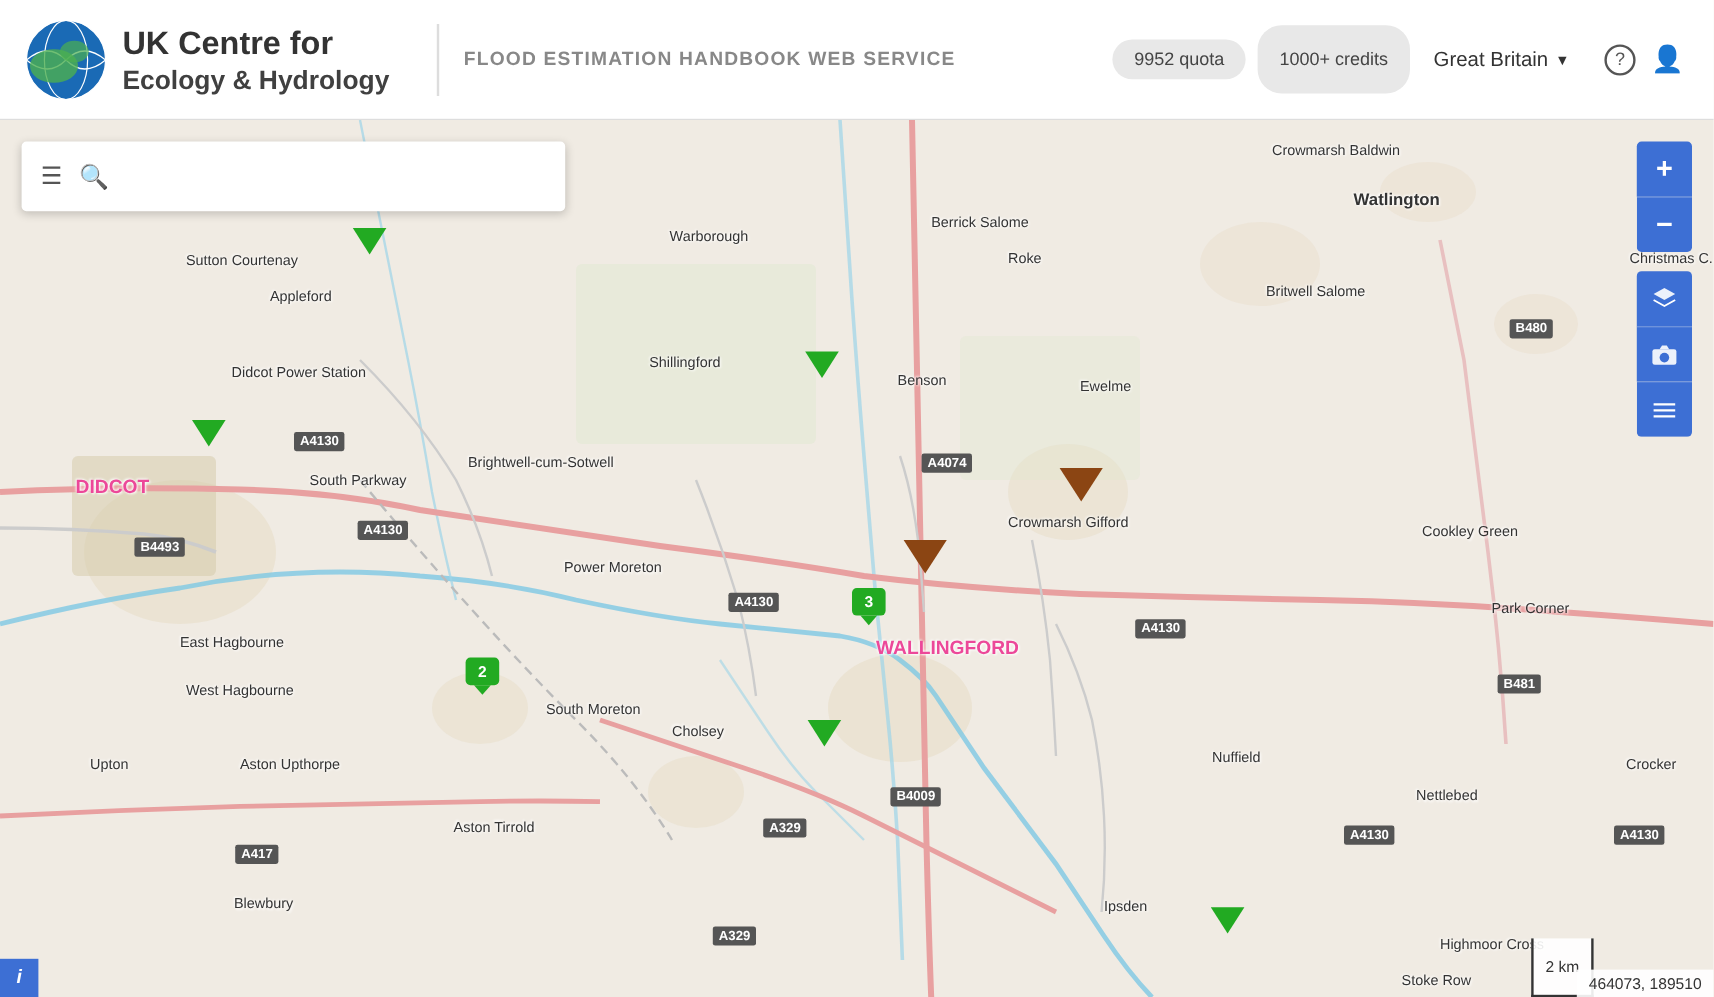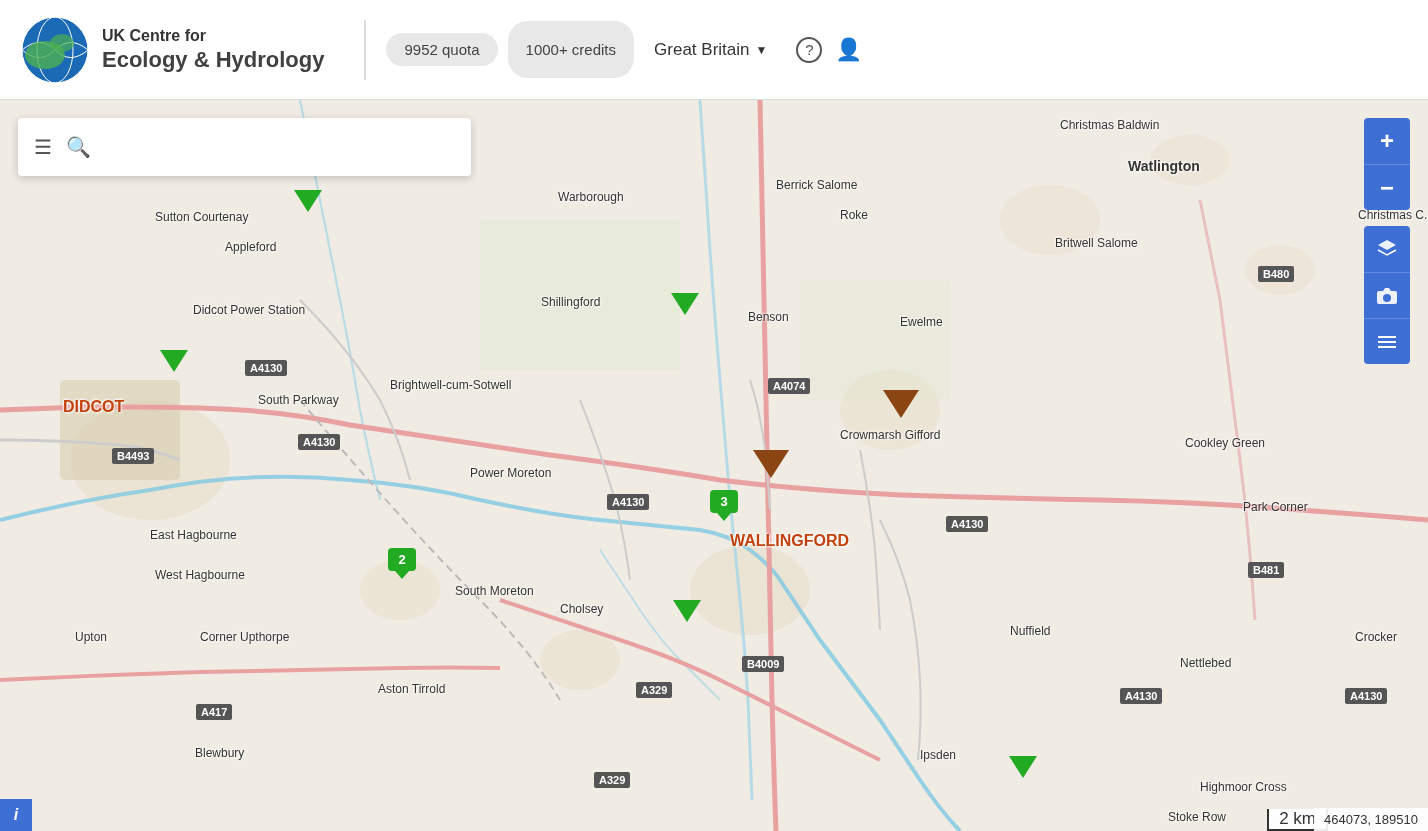--- a/index.html
+++ b/index.html
@@ -21,21 +21,21 @@
       display: flex;
       align-items: center;
       gap: 12px;
       margin-right: 20px;
     }
     #logo-img {
       width: 70px;
       height: 70px;
     }
     #org-name {
-      font-size: 16px;
+      font-size: 27px;
       font-weight: bold;
       color: #333;
       line-height: 1.3;
     }
     #header-divider {
       width: 2px;
       height: 60px;
       background: #ddd;
       margin: 0 20px;
     }
@@ -180,22 +180,22 @@
       padding: 4px 10px;
       font-size: 13px;
       color: #333;
       z-index: 100;
     }
     #scale-bar {
       position: absolute;
       bottom: 0;
       right: 100px;
       background: rgba(255,255,255,0.9);
-      padding: 0 10px;
-      font-size: 17px;
+      padding: 16px 10px;
+      font-size: 13px;
       color: #333;
       z-index: 100;
       border-left: 2px solid #333;
       border-right: 2px solid #333;
       border-bottom: 2px solid #333;
       text-align: center;
     }
     #info-btn {
       position: absolute;
       bottom: 0;
@@ -239,21 +239,21 @@
       color: #333;
       font-size: 12px;
       font-weight: 400;
       white-space: nowrap;
       pointer-events: none;
       text-shadow: 1px 1px 2px white, -1px -1px 2px white;
     }
     .place-label.large {
       font-size: 16px;
       font-weight: 700;
-      color: #c2410c;
+      color: #ec4899;
     }
     .place-label.medium {
       font-size: 14px;
       font-weight: 600;
     }
   </style>
 </head>
 <body>
 
 <div id="header">
@@ -267,20 +267,21 @@
       <path d="M2 35 Q20 50 35 35 Q50 20 68 35" stroke="white" stroke-width="1" fill="none"></path>
       <ellipse cx="25" cy="40" rx="20" ry="14" fill="#4caf50" opacity="0.8"></ellipse>
       <ellipse cx="42" cy="28" rx="12" ry="9" fill="#4caf50" opacity="0.7"></ellipse>
     </svg>
     <div>
       <div id="org-name" style="white-space:pre-line;">UK Centre for</div>
       <div style="font-size:22px;font-weight:bold;color:#404040;">Ecology &amp; Hydrology</div>
     </div>
   </div>
   <div id="header-divider"></div>
+  <div id="service-title">FLOOD ESTIMATION HANDBOOK WEB SERVICE</div>
   <div id="quota-badge">9952 quota</div>
   <div id="credits-badge">1000+ credits</div>
   <div id="region-selector">
     <span>Great Britain</span>
     <span class="chevron">▼</span>
   </div>
   <button id="help-icon-btn">
     <span style="border:2px solid #555;border-radius:50%;width:26px;height:26px;display:flex;align-items:center;justify-content:center;font-size:15px;">?</span>
   </button>
   <button id="user-icon-btn">
@@ -332,21 +333,21 @@
       <path d="M 300 300 Q 400 420 480 500 Q 530 550 560 600" stroke="#bbb" stroke-width="2" fill="none" stroke-dasharray="8,5"></path>
 
       <path d="M 0 340 Q 60 340 120 345 Q 150 348 180 360" stroke="#ccc" stroke-width="3" fill="none"></path>
 
       <path d="M 880 420 Q 900 460 910 500 Q 918 540 920 580 Q 922 620 918 660" stroke="#ccc" stroke-width="2" fill="none"></path>
     </svg>
   </div>
 
   <div id="places-container">
       <div class="place-label medium" style="left: 1128px; top: 58px;">Watlington</div>
-      <div class="place-label" style="left: 1060px; top: 18px;">Christmas Baldwin</div>
+      <div class="place-label" style="left: 1060px; top: 18px;">Crowmarsh Baldwin</div>
       <div class="place-label" style="left: 558px; top: 90px;">Warborough</div>
       <div class="place-label" style="left: 776px; top: 78px;">Berrick Salome</div>
       <div class="place-label" style="left: 840px; top: 108px;">Roke</div>
       <div class="place-label" style="left: 748px; top: 210px;">Benson</div>
       <div class="place-label" style="left: 900px; top: 215px;">Ewelme</div>
       <div class="place-label" style="left: 1055px; top: 136px;">Britwell Salome</div>
       <div class="place-label" style="left: 541px; top: 195px;">Shillingford</div>
       <div class="place-label" style="left: 155px; top: 110px;">Sutton Courtenay</div>
       <div class="place-label" style="left: 225px; top: 140px;">Appleford</div>
       <div class="place-label" style="left: 193px; top: 203px;">Didcot Power Station</div>
@@ -357,21 +358,21 @@
       <div class="place-label" style="left: 470px; top: 366px;">Power Moreton</div>
       <div class="place-label large" style="left: 730px; top: 432px;">WALLINGFORD</div>
       <div class="place-label" style="left: 1145px; top: 336px; margin-left: 40px;">Cookley Green</div>
       <div class="place-label" style="left: 1243px; top: 400px;">Park Corner</div>
       <div class="place-label" style="left: 150px; top: 428px;">East Hagbourne</div>
       <div class="place-label" style="left: 155px; top: 468px;">West Hagbourne</div>
       <div class="place-label" style="left: 455px; top: 468px; margin-top: 16px;">South Moreton</div>
       <div class="place-label" style="left: 560px; top: 502px;">Cholsey</div>
       <div class="place-label" style="left: 1010px; top: 524px;">Nuffield</div>
       <div class="place-label" style="left: 1180px; top: 556px;">Nettlebed</div>
-      <div class="place-label" style="left: 200px; top: 530px;">Corner Upthorpe</div>
+      <div class="place-label" style="left: 200px; top: 530px;">Aston Upthorpe</div>
       <div class="place-label" style="left: 75px; top: 530px;">Upton</div>
       <div class="place-label" style="left: 378px; top: 582px;">Aston Tirrold</div>
       <div class="place-label" style="left: 195px; top: 646px;">Blewbury</div>
       <div class="place-label" style="left: 920px; top: 648px;">Ipsden</div>
       <div class="place-label" style="left: 1200px; top: 680px;">Highmoor Cross</div>
       <div class="place-label" style="left: 1168px; top: 710px;">Stoke Row</div>
       <div class="place-label" style="left: 1358px; top: 108px;">Christmas C...</div>
       <div class="place-label" style="left: 1355px; top: 530px;">Crocker</div>
     </div>
   <div id="roads-container">

